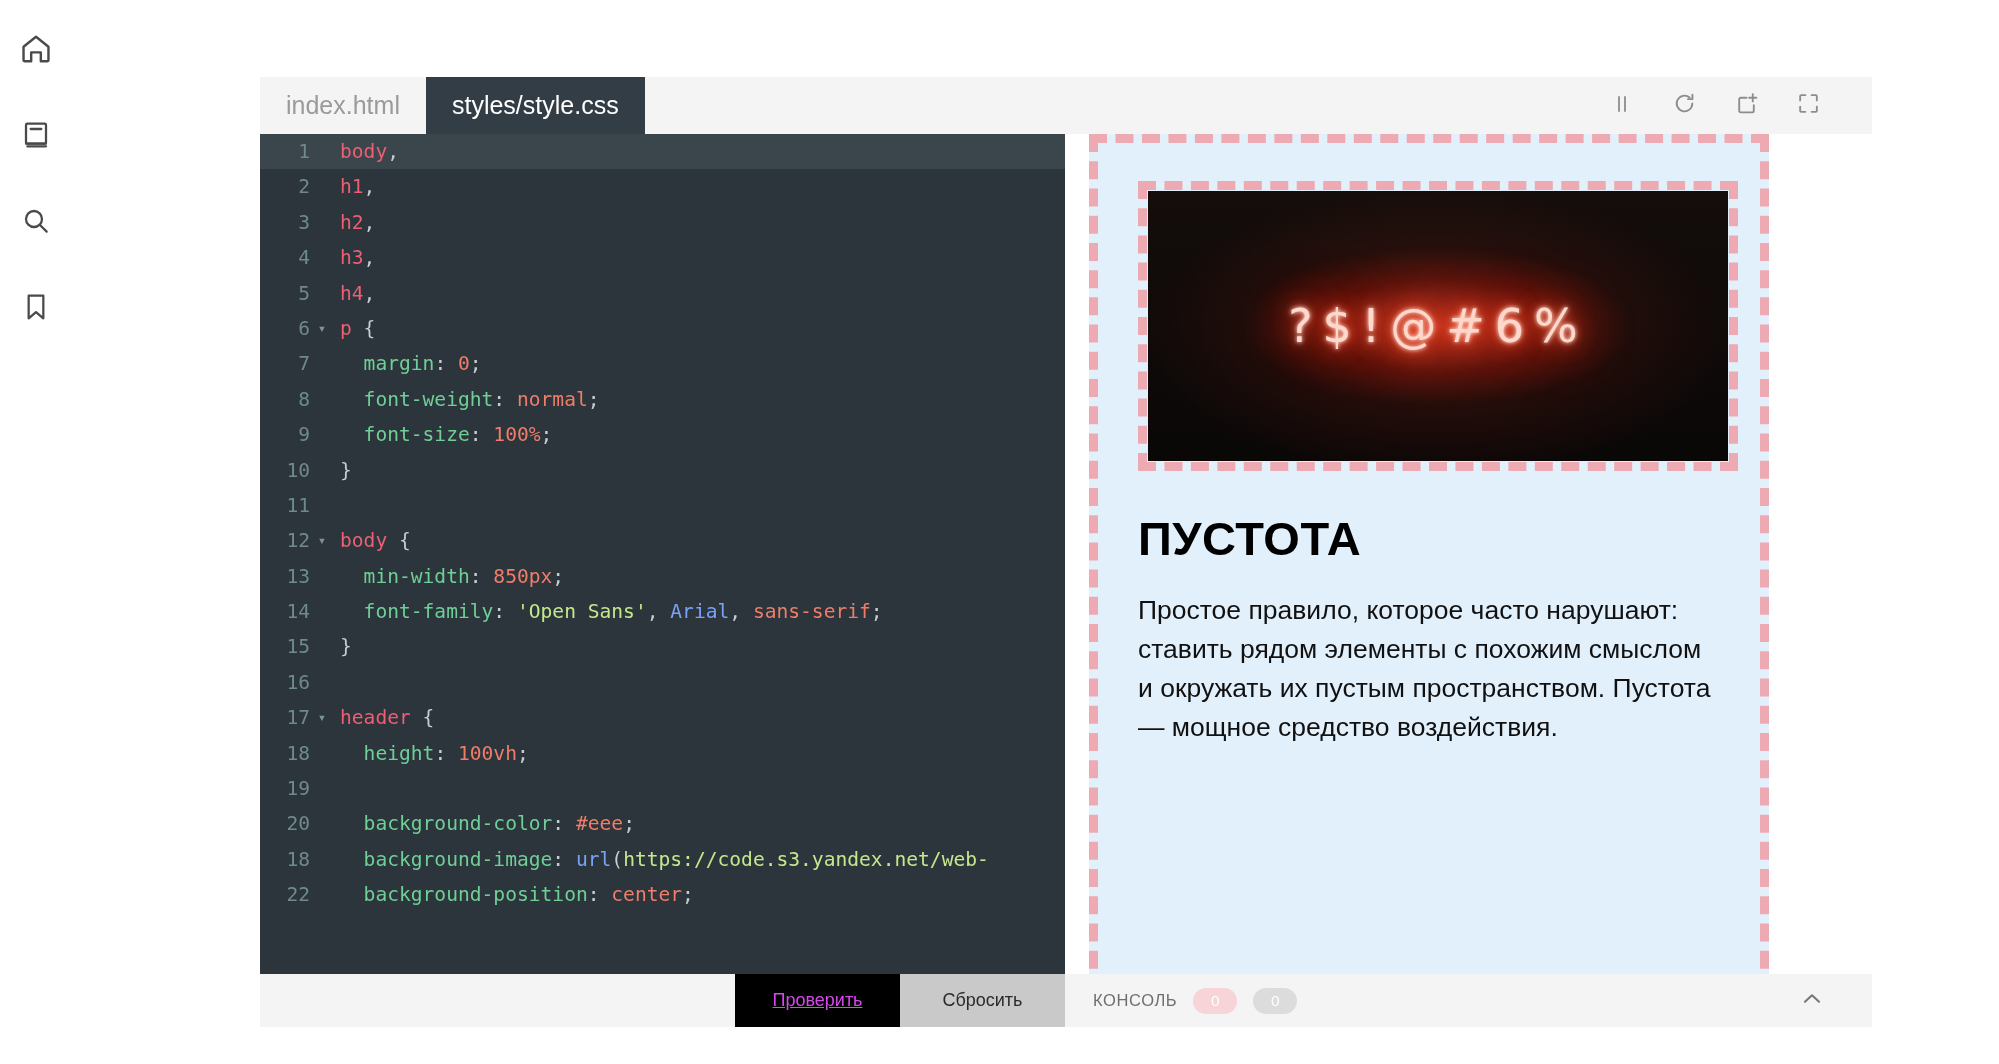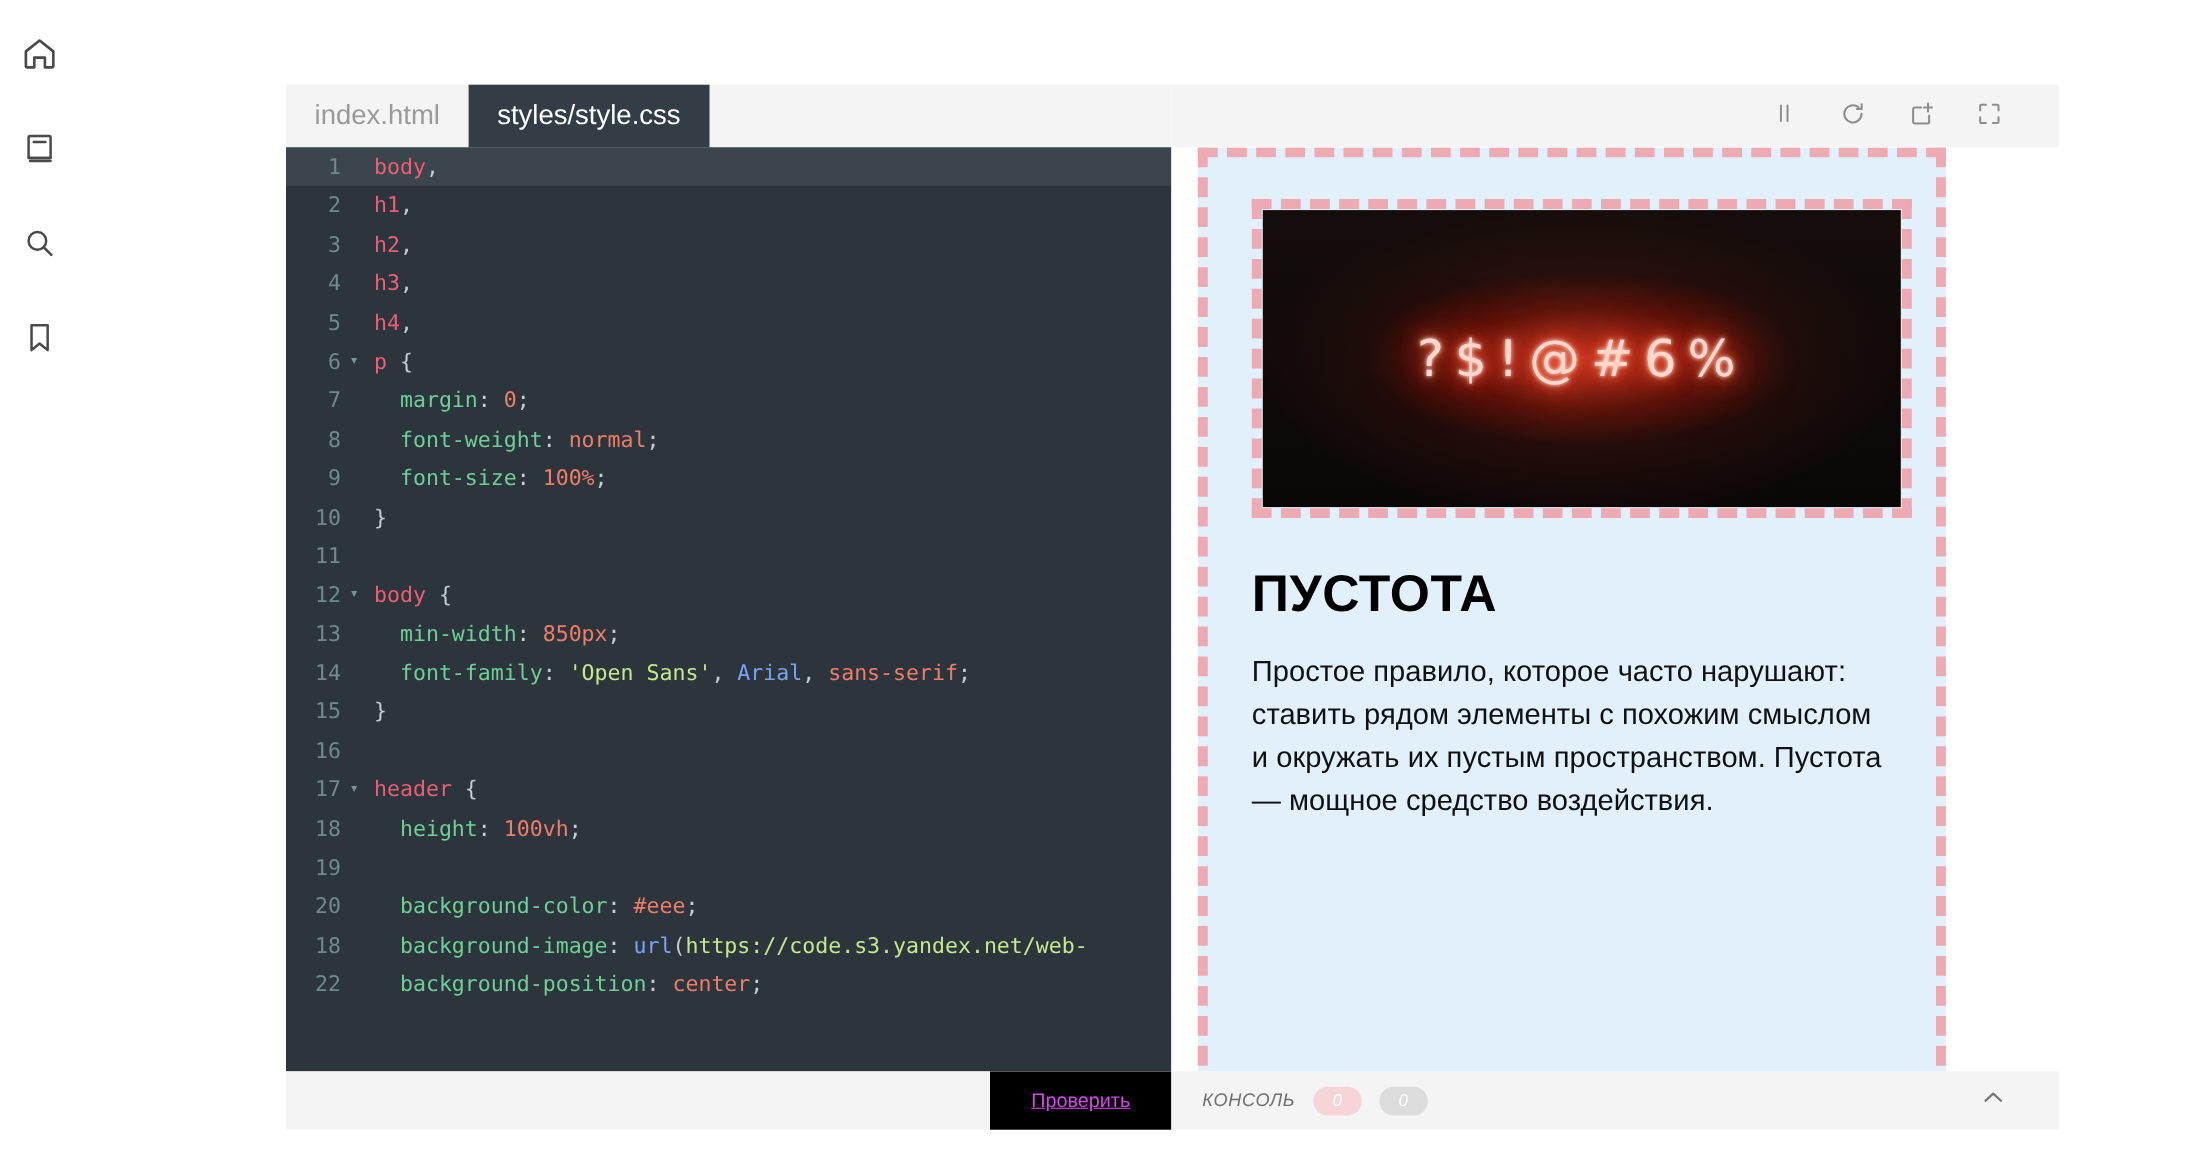--- a/index.html
+++ b/index.html
@@ -180,21 +180,20 @@
     font-family: "Liberation Sans", sans-serif;
   }
 
   
   #consolebar {
     position: absolute; left: 805px; top: 897px;
     width: 807px; height: 53px;
     background: #f4f4f4;
     display: flex; align-items: center;
     padding-left: 28px;
-    font-style: italic;
   }
   #consolelabel {
     font-size: 16.5px;
     letter-spacing: 0.6px;
     color: #6f6f6f;
   }
   .badge {
     display: inline-flex; align-items: center; justify-content: center;
     height: 26px; min-width: 44px;
     border-radius: 13px;
@@ -276,20 +275,21 @@
         <div class="code-row"><span class="gutter">17</span><span class="fold">▾</span><span class="code-text"><span class="t-sel">header</span><span class="t-pun"> {</span></span></div>
         <div class="code-row"><span class="gutter">18</span><span class="fold"></span><span class="code-text"><span class="t-prop">  height</span><span class="t-pun">: </span><span class="t-num">100vh</span><span class="t-pun">;</span></span></div>
         <div class="code-row"><span class="gutter">19</span><span class="fold"></span></div>
         <div class="code-row"><span class="gutter">20</span><span class="fold"></span><span class="code-text"><span class="t-prop">  background-color</span><span class="t-pun">: </span><span class="t-val">#eee</span><span class="t-pun">;</span></span></div>
         <div class="code-row"><span class="gutter">18</span><span class="fold"></span><span class="code-text"><span class="t-prop">  background-image</span><span class="t-pun">: </span><span class="t-fn">url</span><span class="t-pun">(</span><span class="t-str">https://code.s3.yandex.net/web-</span></span></div>
         <div class="code-row"><span class="gutter">22</span><span class="fold"></span><span class="code-text"><span class="t-prop">  background-position</span><span class="t-pun">: </span><span class="t-val">center</span><span class="t-pun">;</span></span></div>
       </div>
 
     <div id="editorbar">
       <button class="act-btn act-primary">Проверить</button>
+      <button class="act-btn act-secondary">Сбросить</button>
     </div>
 
     <div id="preview">
       <div id="prevtoolbar">
         <div class="tb-ico">
           <span>
             <svg width="24" height="24" viewBox="0 0 24 24" fill="none" stroke="#8d8d8d" stroke-width="1.8" stroke-linecap="round">
               <path d="M9 5v14M15 5v14"></path>
             </svg>
           </span>

